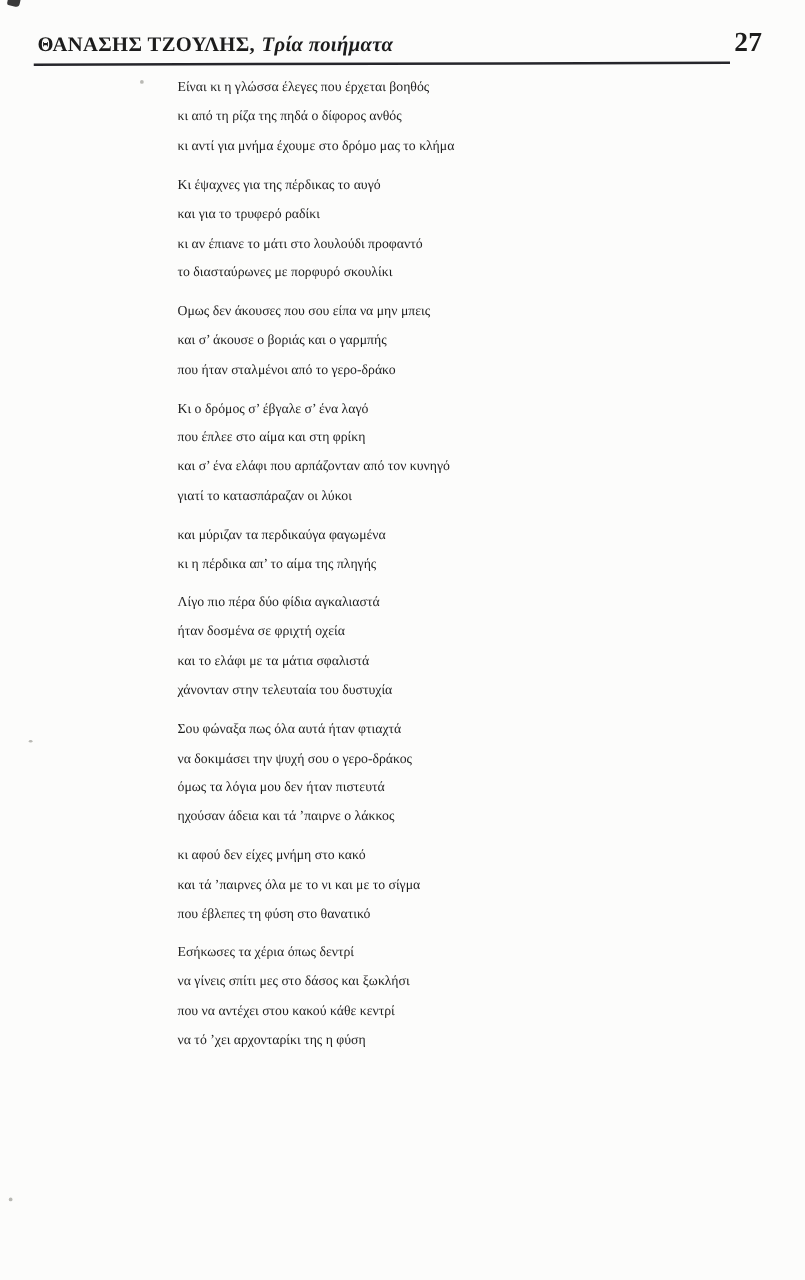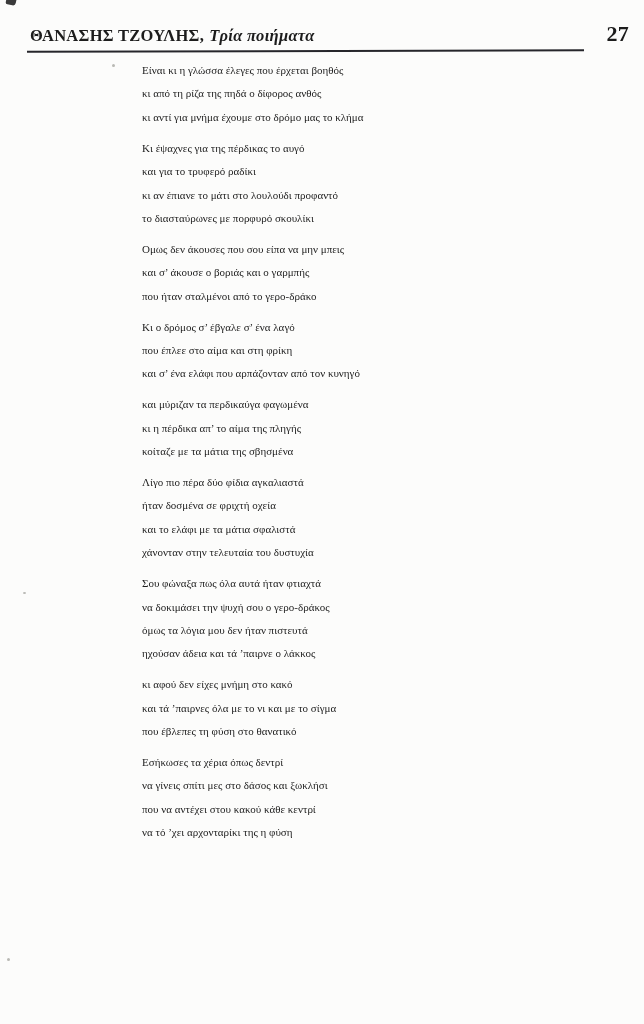--- a/index.html
+++ b/index.html
@@ -34,21 +34,21 @@
   }
   .speck.s1 { left: 112px; top: 64px;  width: 3px; height: 3px; }
   .speck.s2 { left: 23px;  top: 592px; width: 3px; height: 2px; }
   .speck.s3 { left: 7px;   top: 958px; width: 3px; height: 3px; }
 
   
   .running-head {
     position: absolute;
     top: 21px;
     left: 30px;
-    right: 15px;
+    right: 34px;
     display: flex;
     justify-content: space-between;
     align-items: baseline;
     font-size: 16.5px;
     letter-spacing: 0.3px;
     white-space: nowrap;
   }
   .head-left { display: inline-block; }
   .head-author {
     font-weight: 600;
@@ -119,25 +119,25 @@
       </div>
       <div class="stanza">
         <div class="poem-line">Ομως δεν άκουσες που σου είπα να μην μπεις</div>
         <div class="poem-line">και σ’ άκουσε ο βοριάς και ο γαρμπής</div>
         <div class="poem-line">που ήταν σταλμένοι από το γερο-δράκο</div>
       </div>
       <div class="stanza">
         <div class="poem-line">Κι ο δρόμος σ’ έβγαλε σ’ ένα λαγό</div>
         <div class="poem-line">που έπλεε στο αίμα και στη φρίκη</div>
         <div class="poem-line">και σ’ ένα ελάφι που αρπάζονταν από τον κυνηγό</div>
+        <div class="poem-line">γιατί το κατασπάραζαν οι λύκοι</div>
       </div>
       <div class="stanza">
         <div class="poem-line">και μύριζαν τα περδικαύγα φαγωμένα</div>
         <div class="poem-line">κι η πέρδικα απ’ το αίμα της πληγής</div>
-        <div class="poem-line">κοίταζε με τα μάτια της σβησμένα</div>
       </div>
       <div class="stanza">
         <div class="poem-line">Λίγο πιο πέρα δύο φίδια αγκαλιαστά</div>
         <div class="poem-line">ήταν δοσμένα σε φριχτή οχεία</div>
         <div class="poem-line">και το ελάφι με τα μάτια σφαλιστά</div>
         <div class="poem-line">χάνονταν στην τελευταία του δυστυχία</div>
       </div>
       <div class="stanza">
         <div class="poem-line">Σου φώναξα πως όλα αυτά ήταν φτιαχτά</div>
         <div class="poem-line">να δοκιμάσει την ψυχή σου ο γερο-δράκος</div>

